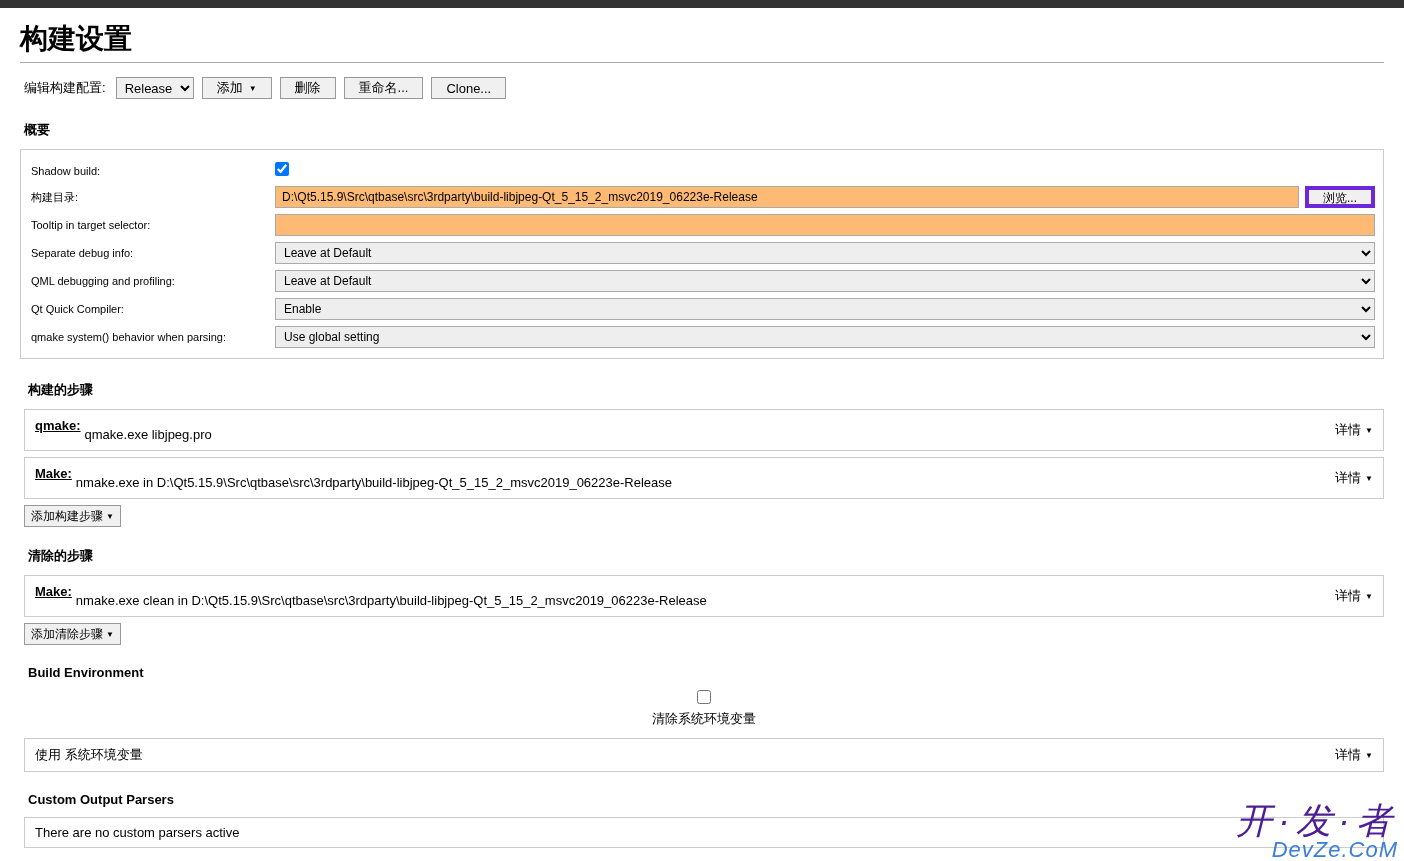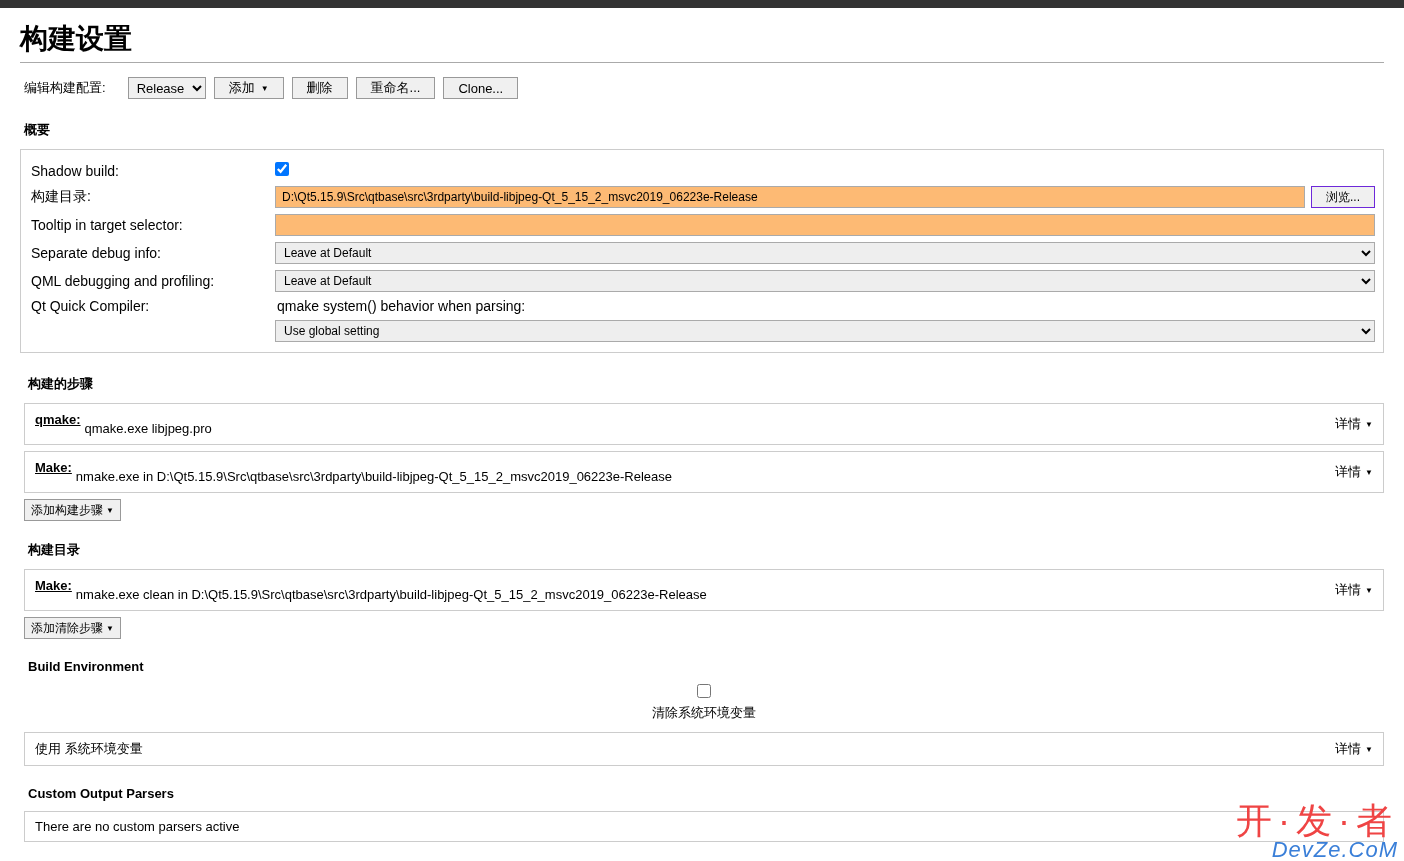--- a/index.html
+++ b/index.html
@@ -34,21 +34,21 @@
     }
     .toolbar-row {
       display: flex;
       align-items: center;
       gap: 8px;
       margin-bottom: 22px;
       padding-left: 4px;
     }
     .toolbar-label {
       font-size: 13px;
-      margin-right: 14px;
+      margin-right: 2px;
     }
     select.config-select {
       height: 22px;
       font-size: 13px;
       background: #f0f0f0;
       border: 1px solid #999;
       padding: 0 4px;
       min-width: 78px;
     }
     .btn {
@@ -78,21 +78,21 @@
       margin-bottom: 22px;
     }
     .form-grid {
       display: grid;
       grid-template-columns: 240px 1fr auto;
       row-gap: 6px;
       column-gap: 6px;
       align-items: center;
     }
     .form-label {
-      font-size: 14px;
+      font-size: 11px;
       padding-left: 2px;
     }
     .checkbox-cell {
       grid-column: 2 / span 2;
     }
     input[type="checkbox"] {
       width: 14px;
       height: 14px;
     }
     input[type="text"].text-field {
@@ -110,21 +110,21 @@
       padding: 0 4px;
       width: 100%;
       background: #eee;
       grid-column: 2 / span 2;
     }
     .browse-btn {
       height: 22px;
       font-size: 12px;
       padding: 0 14px;
       background: #f0f0f0;
-      border: 1px solid #6d28d9;
+      border: 4px solid #6d28d9;
       cursor: pointer;
       white-space: nowrap;
     }
     .span2 { grid-column: 2 / span 2; }
     .step-row {
       border: 1px solid #ccc;
       padding: 8px 10px;
       margin-bottom: 6px;
       display: flex;
       justify-content: space-between;
@@ -183,22 +183,23 @@
       position: absolute;
       right: 6px;
       bottom: 0px;
       text-align: right;
       font-family: "SimSun", serif;
       pointer-events: none;
       line-height: 1;
     }
     .watermark .line1 {
       font-size: 36px;
-      color: #ef4444;
+      color: #4c1d95;
       letter-spacing: 6px;
+      font-style: italic;
     }
     .watermark .line2 {
       font-size: 22px;
       color: #3a7fd8;
       letter-spacing: 1px;
       font-style: italic;
     }
   </style>
 </head>
 <body>
@@ -243,20 +244,23 @@
       <select class="combo">
         <option>Leave at Default</option>
       </select>
 
       <div class="form-label">QML debugging and profiling:</div>
       <select class="combo">
         <option>Leave at Default</option>
       </select>
 
       <div class="form-label">Qt Quick Compiler:</div>
+      <select class="combo">
+        <option>Enable</option>
+      </select>
 
       <div class="form-label">qmake system() behavior when parsing:</div>
       <select class="combo">
         <option>Use global setting</option>
       </select>
     </div>
   </div>
 
   <div class="section-block">
     <div class="section-heading">构建的步骤</div>
@@ -280,21 +284,21 @@
         <span class="caret">▼</span>
       </button>
     </div>
     <button class="small-dropdown">
       <span>添加构建步骤</span>
       <span class="caret">▼</span>
     </button>
   </div>
 
   <div class="section-block">
-    <div class="section-heading">构建目录</div>
+    <div class="section-heading">清除的步骤</div>
     <div class="step-row">
       <div class="step-left">
         <span class="step-name">Make:</span>
         <span class="step-value">nmake.exe clean in D:\Qt5.15.9\Src\qtbase\src\3rdparty\build-libjpeg-Qt_5_15_2_msvc2019_06223e-Release</span>
       </div>
       <button class="details-btn">
         <span>详情</span>
         <span class="caret">▼</span>
       </button>
     </div>

